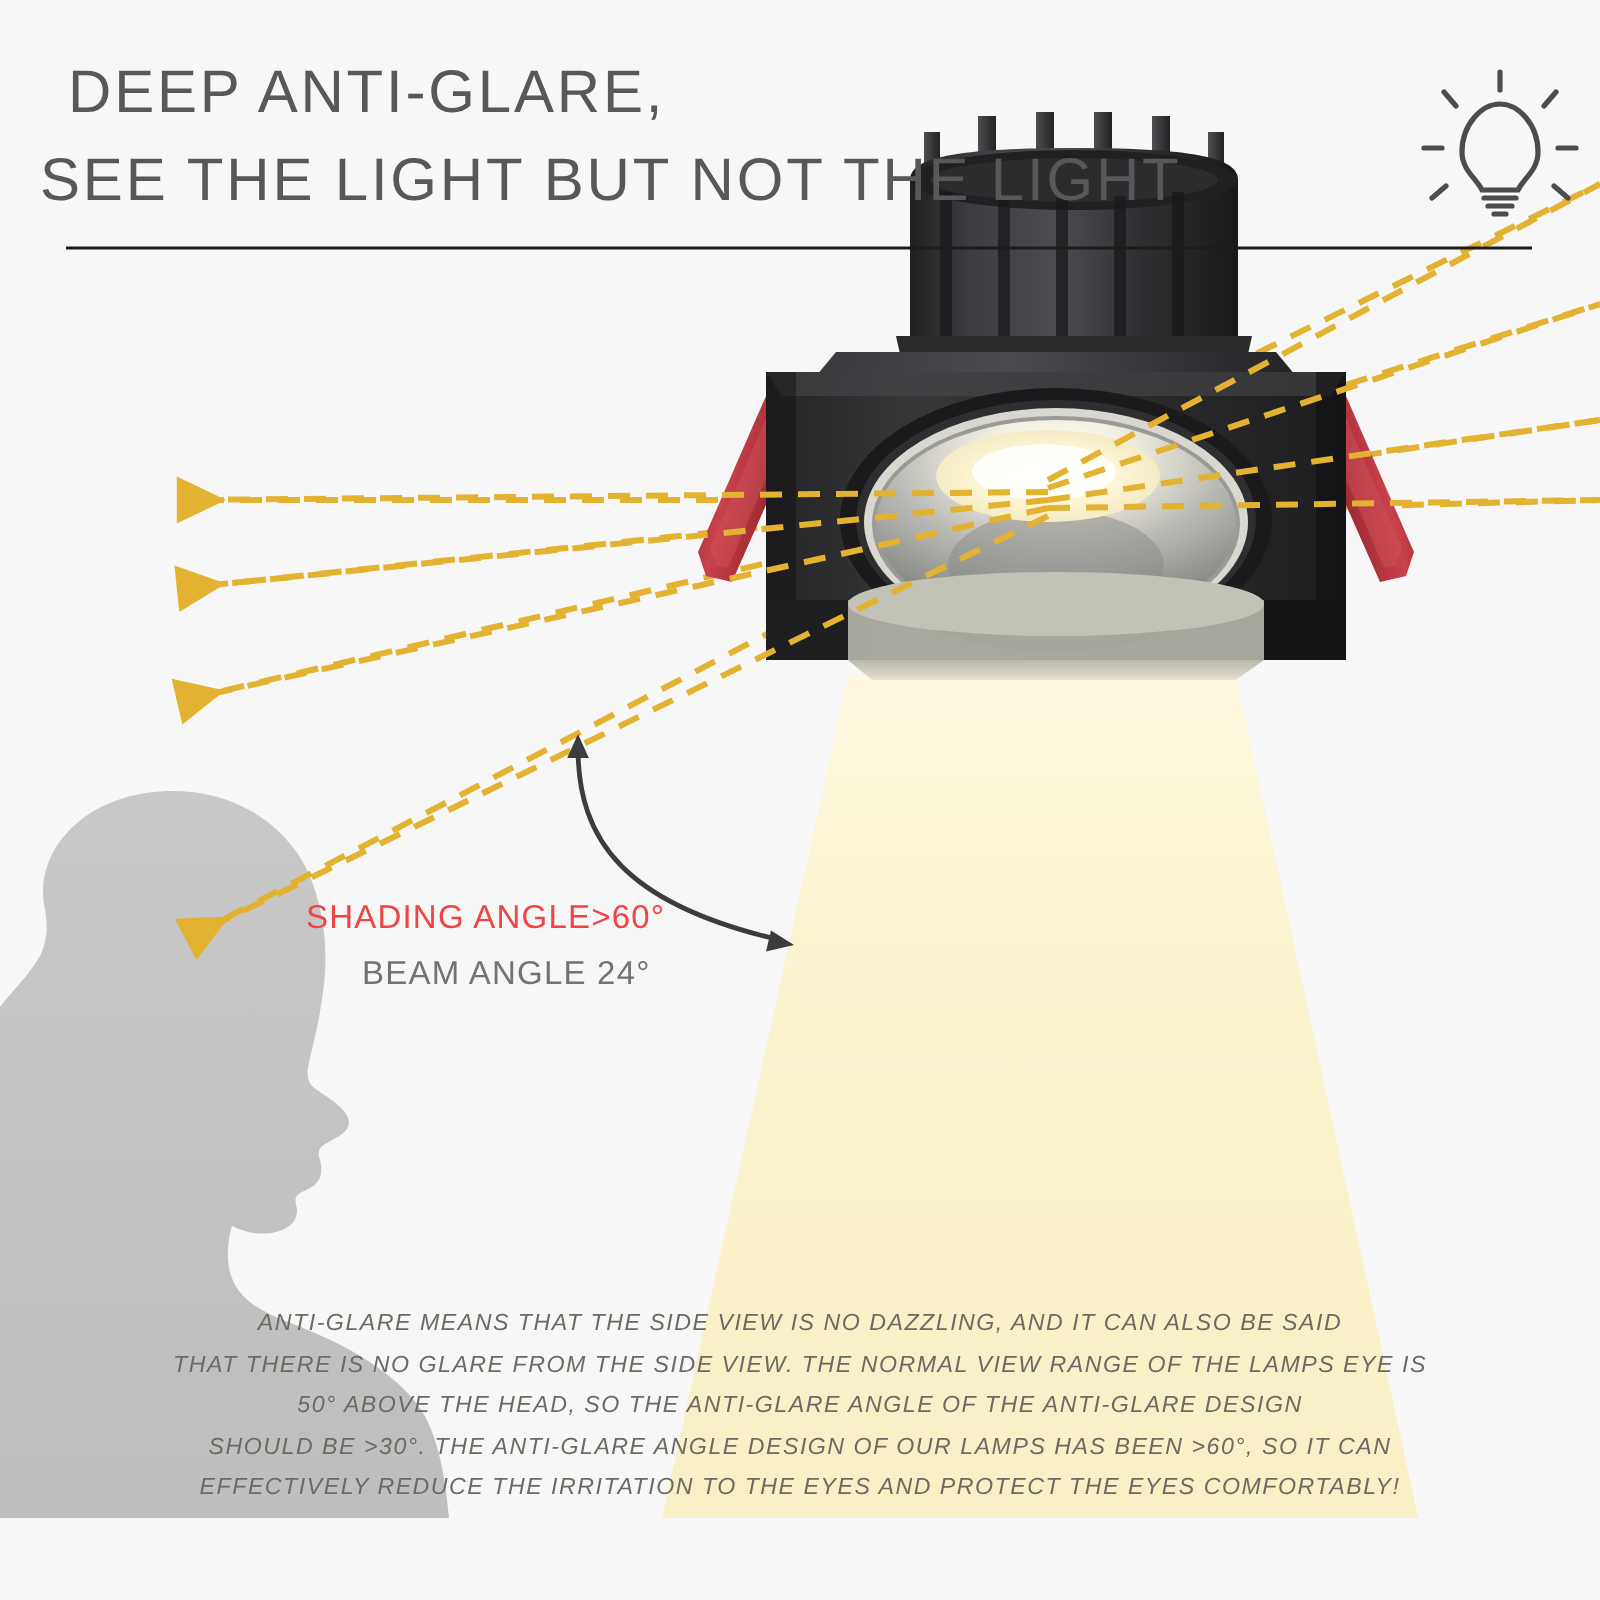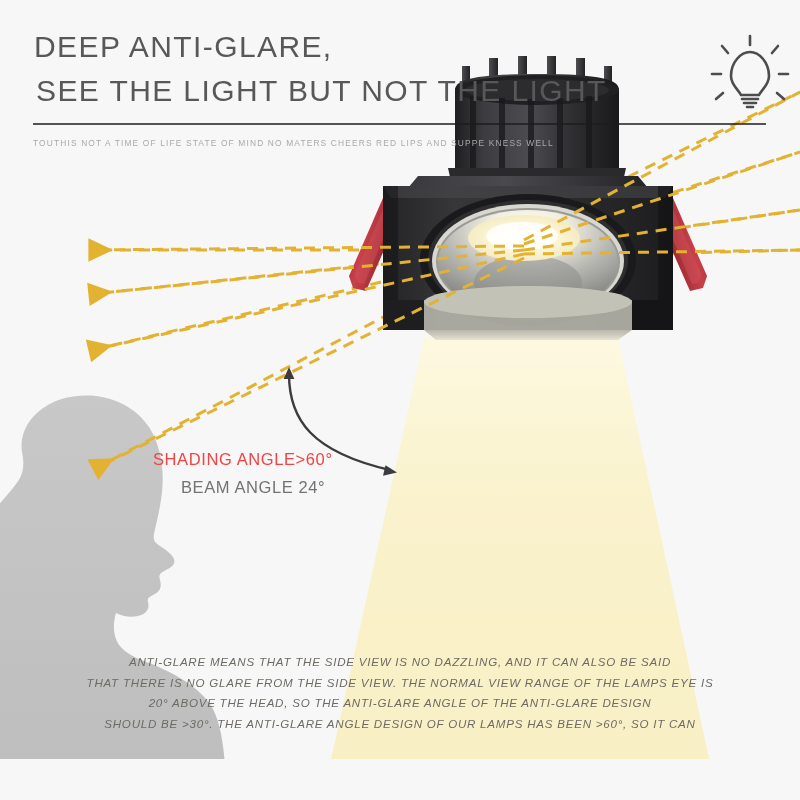--- a/index.html
+++ b/index.html
@@ -21,21 +21,21 @@
   .hl { position:absolute; color:#5a5a5c; letter-spacing:0.5px; }
 
   #title-line-1 {
     left:34px; top:30px;
     font-size:30px; font-weight:400;
     letter-spacing:1.4px;
     color:#58585a;
     white-space:nowrap;
   }
   #title-line-2 {
-    left:36px; top:74px;
+    left:20px; top:74px;
     font-size:30px; font-weight:400;
     letter-spacing:1.4px;
     color:#58585a;
     white-space:nowrap;
   }
   #subtitle {
     left:33px; top:138px;
     font-size:8.4px; font-weight:400;
     letter-spacing:1.15px;
     color:#a9a9ac;
@@ -284,25 +284,25 @@
 
     <g>
       <path d="M289 374 C289 420, 312 452, 390 470" stroke="#3c3c3e" stroke-width="2.4" fill="none" stroke-linecap="round"></path>
       <path d="M289 367 L283.6 379 L294.4 379 Z" fill="#3c3c3e"></path>
       <path d="M397 472.5 L385.5 465.2 L383 475.8 Z" fill="#3c3c3e"></path>
     </g>
   </svg>
 
   <div class="hl" id="title-line-1">DEEP ANTI-GLARE,</div>
   <div class="hl" id="title-line-2">SEE THE LIGHT BUT NOT THE LIGHT</div>
-  <div class="hl" id="subtitle">TOUTHIS NOT A TIME OF LIFE STATE OF MIND NO MATERS CHEERS RED LIPS AND SUPPE KNESS WELL</div>
 
   <div class="hl" id="angle-shading">SHADING ANGLE&gt;60°</div>
   <div class="hl" id="angle-beam">BEAM ANGLE 24°</div>
 
   <div id="paragraph">
     <span class="pline">ANTI-GLARE MEANS THAT THE SIDE VIEW IS NO DAZZLING, AND IT CAN ALSO BE SAID</span>
     <span class="pline">THAT THERE IS NO GLARE FROM THE SIDE VIEW. THE NORMAL VIEW RANGE OF THE LAMPS EYE IS</span>
-    <span class="pline">20° ABOVE THE HEAD, SO THE ANTI-GLARE ANGLE OF THE ANTI-GLARE DESIGN</span>
+    <span class="pline">50° ABOVE THE HEAD, SO THE ANTI-GLARE ANGLE OF THE ANTI-GLARE DESIGN</span>
     <span class="pline">SHOULD BE &gt;30°. THE ANTI-GLARE ANGLE DESIGN OF OUR LAMPS HAS BEEN &gt;60°, SO IT CAN</span>
+    <span class="pline">EFFECTIVELY REDUCE THE IRRITATION TO THE EYES AND PROTECT THE EYES COMFORTABLY!</span>
   </div>
 
 </div>
 
 </body></html>

